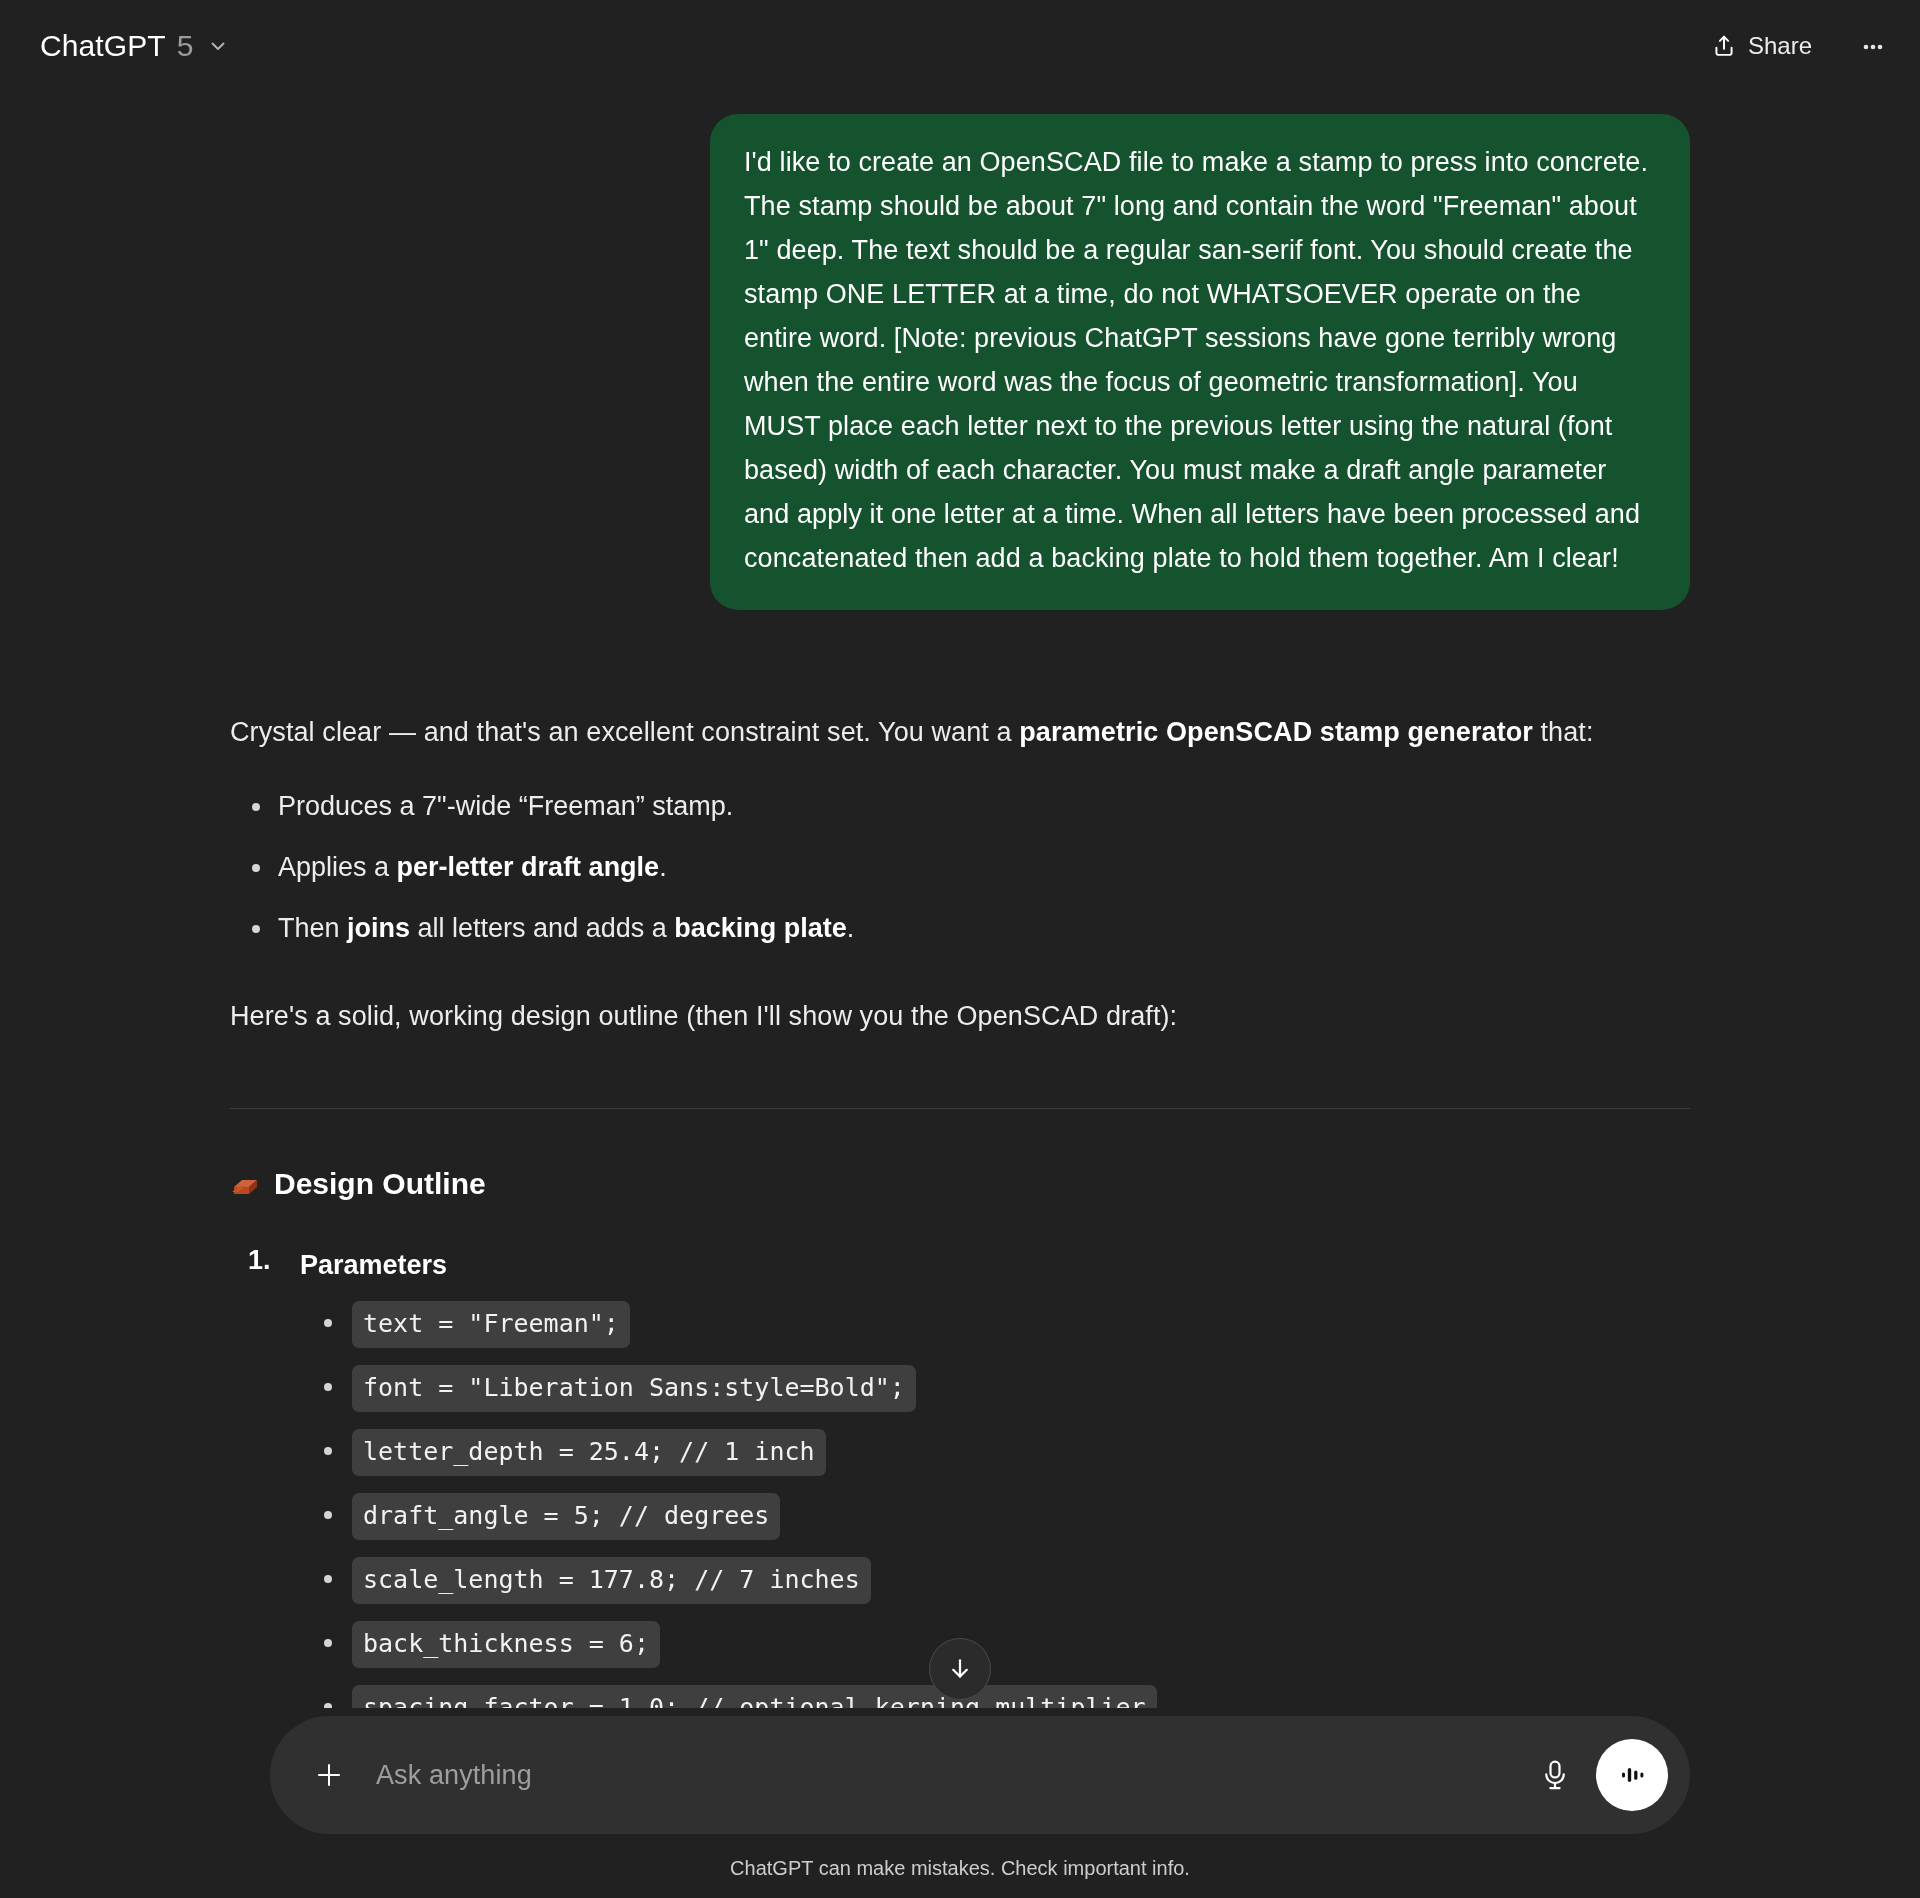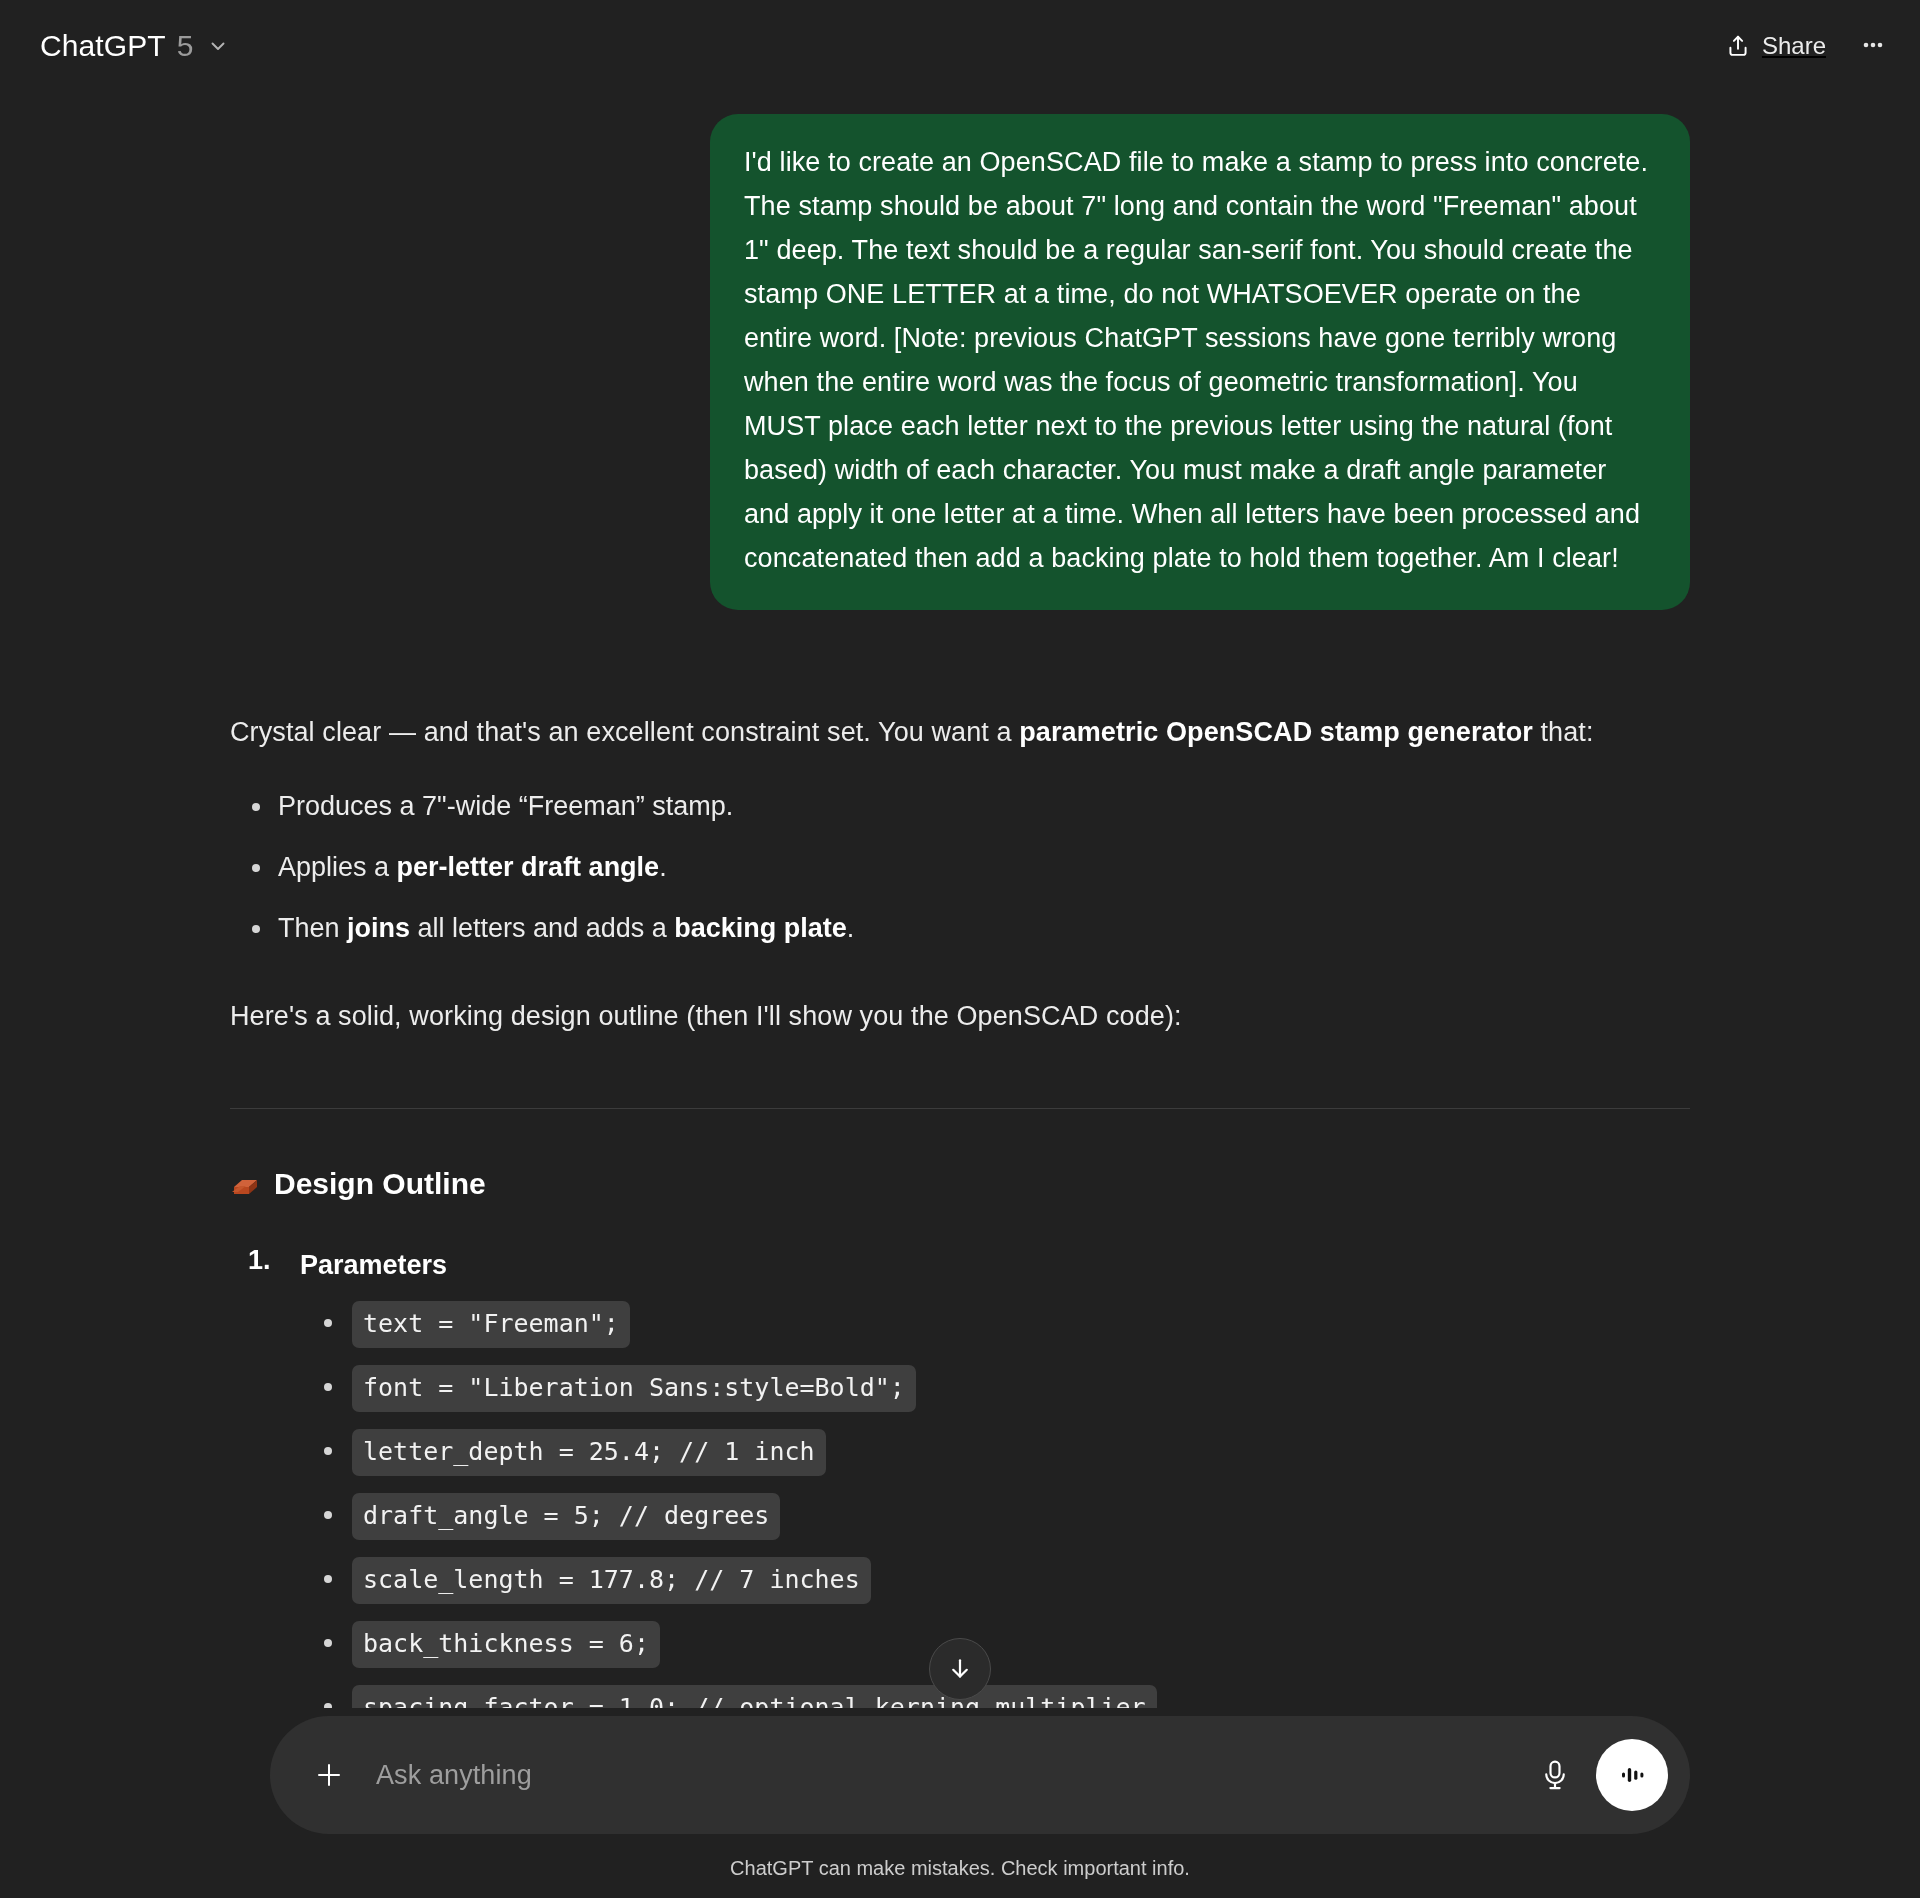--- a/index.html
+++ b/index.html
@@ -20,21 +20,21 @@
     background: #212121;
     z-index: 40;
   }
   .model-pill {
     display: flex; align-items: center; gap: 15px;
     padding: 8px 12px 8px 6px; border-radius: 10px; cursor: pointer;
   }
   .model-name { font-size: 30px; color: #ffffff; letter-spacing: .1px; }
   .model-ver  { font-size: 30px; color: #9b9b9b; margin-left: -4px; }
   .chev { width: 20px; height: 20px; display: block; }
-  .topbar-right { display: flex; align-items: flex-start; gap: 10px; text-decoration: underline; }
+  .topbar-right { display: flex; align-items: flex-end; gap: 24px; }
   .share-btn {
     display: flex; align-items: center; gap: 11px;
     font-size: 24px; color: #ececec; cursor: pointer;
     padding: 10px 14px; border-radius: 999px;
   }
   .share-btn svg { width: 26px; height: 26px; display: block; }
   .dots-btn {
     width: 46px; height: 46px; border-radius: 50%;
     display: flex; align-items: center; justify-content: center; cursor: pointer;
   }
@@ -215,21 +215,21 @@
       <div class="assistant">
 
         <p><span>Crystal clear — and that's an excellent constraint set. You want a </span><strong>parametric OpenSCAD stamp generator</strong><span> that:</span></p>
 
         <ul class="bullets">
           <li><span>Produces a 7"-wide “Freeman” stamp.</span></li>
           <li><span>Applies a </span><strong>per-letter draft angle</strong><span>.</span></li>
           <li><span>Then </span><strong>joins</strong><span> all letters and adds a </span><strong>backing plate</strong><span>.</span></li>
         </ul>
 
-        <p class="para-after">Here's a solid, working design outline (then I'll show you the OpenSCAD code):</p>
+        <p class="para-after">Here's a solid, working design outline (then I'll show you the OpenSCAD draft):</p>
 
         <div class="divider"></div>
 
         <div class="h-outline">
           <span class="brick">
             <svg viewBox="0 0 30 26">
               <path d="M4 14 L12 7 L27 7 L19 14 Z" fill="#d0623a"></path>
               <path d="M4 14 L19 14 L19 21 L4 21 Z" fill="#b9471f"></path>
               <path d="M19 14 L27 7 L27 14 L19 21 Z" fill="#8e3415"></path>
               <path d="M2 19 L10 13 L16 13 L8 19 Z" fill="#c4562c"></path>

